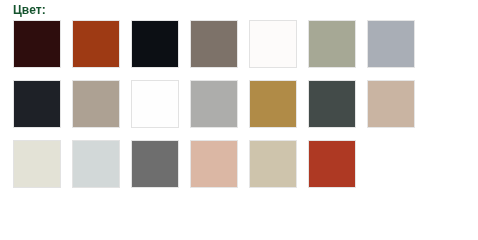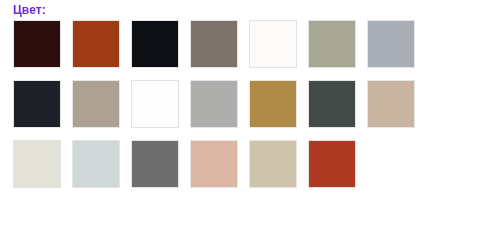--- a/index.html
+++ b/index.html
@@ -23,21 +23,21 @@
     background: #ffffff;
     box-sizing: border-box;
   }
 
   .field-label {
     position: absolute;
     left: 13px;
     top: 3px;
     font-size: 12px;
     font-weight: bold;
-    color: #6d28d9;
+    color: #14532d;
     letter-spacing: 0.1px;
     line-height: 14px;
     white-space: nowrap;
   }
 
   .swatch-grid {
     position: absolute;
     left: 13px;
     top: 20px;
     width: 452px;

